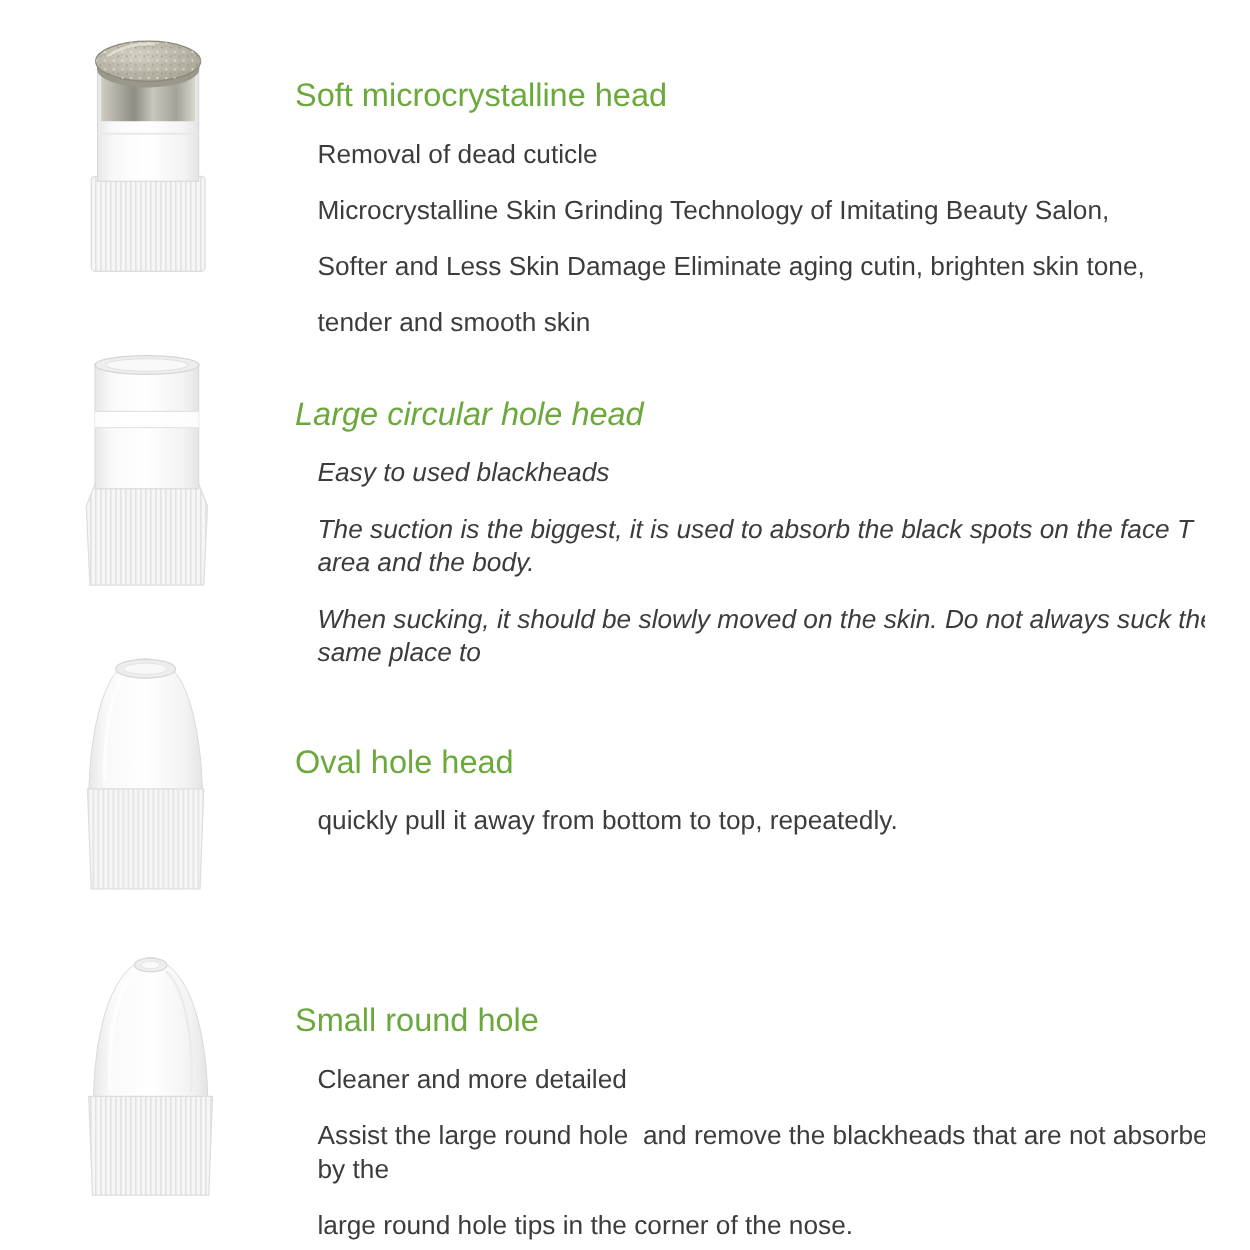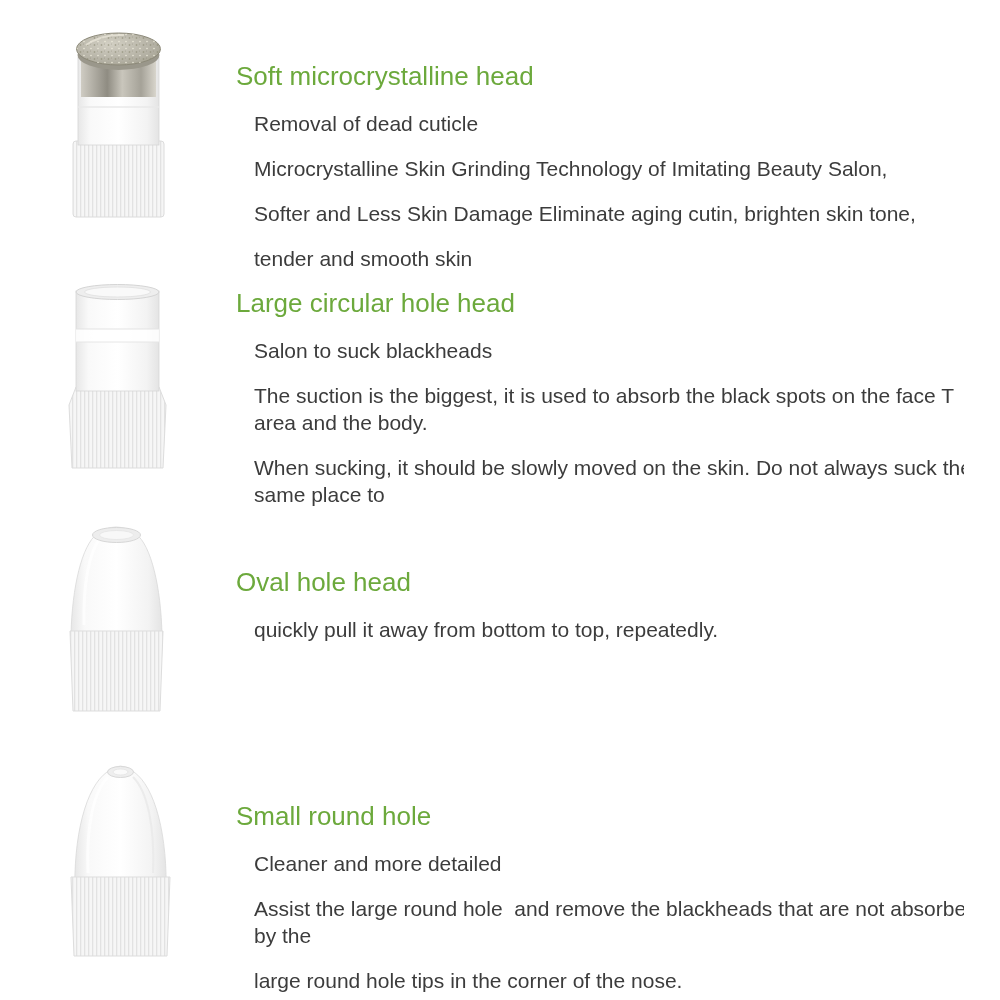--- a/index.html
+++ b/index.html
@@ -21,22 +21,22 @@
   .img1 { left: 72px; top: 29px; }
   .img2 { left: 68px; top: 283px; }
   .img3 { left: 66px; top: 525px; }
   .img4 { left: 68px; top: 763px; }
   .txt {
     position: absolute;
     left: 236px;
     width: 764px;
   }
   .txt1 { top: 61px; }
-  .txt2 { top: 288px; }
-  .txt3 { top: 567px; }
+  .txt2 { top: 316px; font-style: italic; }
+  .txt3 { top: 594px; }
   .txt4 { top: 801px; }
   .heading {
     font-size: 26px;
     line-height: 30px;
     font-weight: 400;
     color: #6ca93c;
     margin: 0 0 19px 0;
   }
   .line {
     font-size: 21px;
@@ -121,21 +121,21 @@
       <rect x="8" y="8" width="83" height="100" fill="url(#g2body)" stroke="#d8d8d8" stroke-width="0.8"></rect>
       <rect x="8" y="46" width="83" height="13" fill="#ffffff" opacity="0.85"></rect>
       <line x1="8" y1="46" x2="91" y2="46" stroke="#e3e3e3"></line>
       <line x1="8" y1="59" x2="91" y2="59" stroke="#e6e6e6"></line>
       <ellipse cx="49.5" cy="9" rx="41.5" ry="7.5" fill="#eeeeee" stroke="#d5d5d5" stroke-width="1"></ellipse>
       <ellipse cx="49.5" cy="9" rx="33" ry="5" fill="#f9f9f9" stroke="#e0e0e0" stroke-width="0.8"></ellipse>
     </svg>
   </div>
   <div class="txt txt2">
     <h2 class="heading">Large circular hole head</h2>
-    <p class="line">Salon to suck blackheads</p>
+    <p class="line">Easy to used blackheads</p>
     <p class="line">The suction is the biggest, it is used to absorb the black spots on the face T area and the body.</p>
     <p class="line">When sucking, it should be slowly moved on the skin. Do not always suck the same place to</p>
   </div>
 
   <div class="img img3">
     <svg width="101" height="187" viewBox="0 0 101 187">
       <defs>
         <linearGradient id="g3body" x1="0" y1="0" x2="1" y2="0">
           <stop offset="0" stop-color="#e7e7e7"></stop>
             <stop offset="0.15" stop-color="#f9f9f9"></stop>

